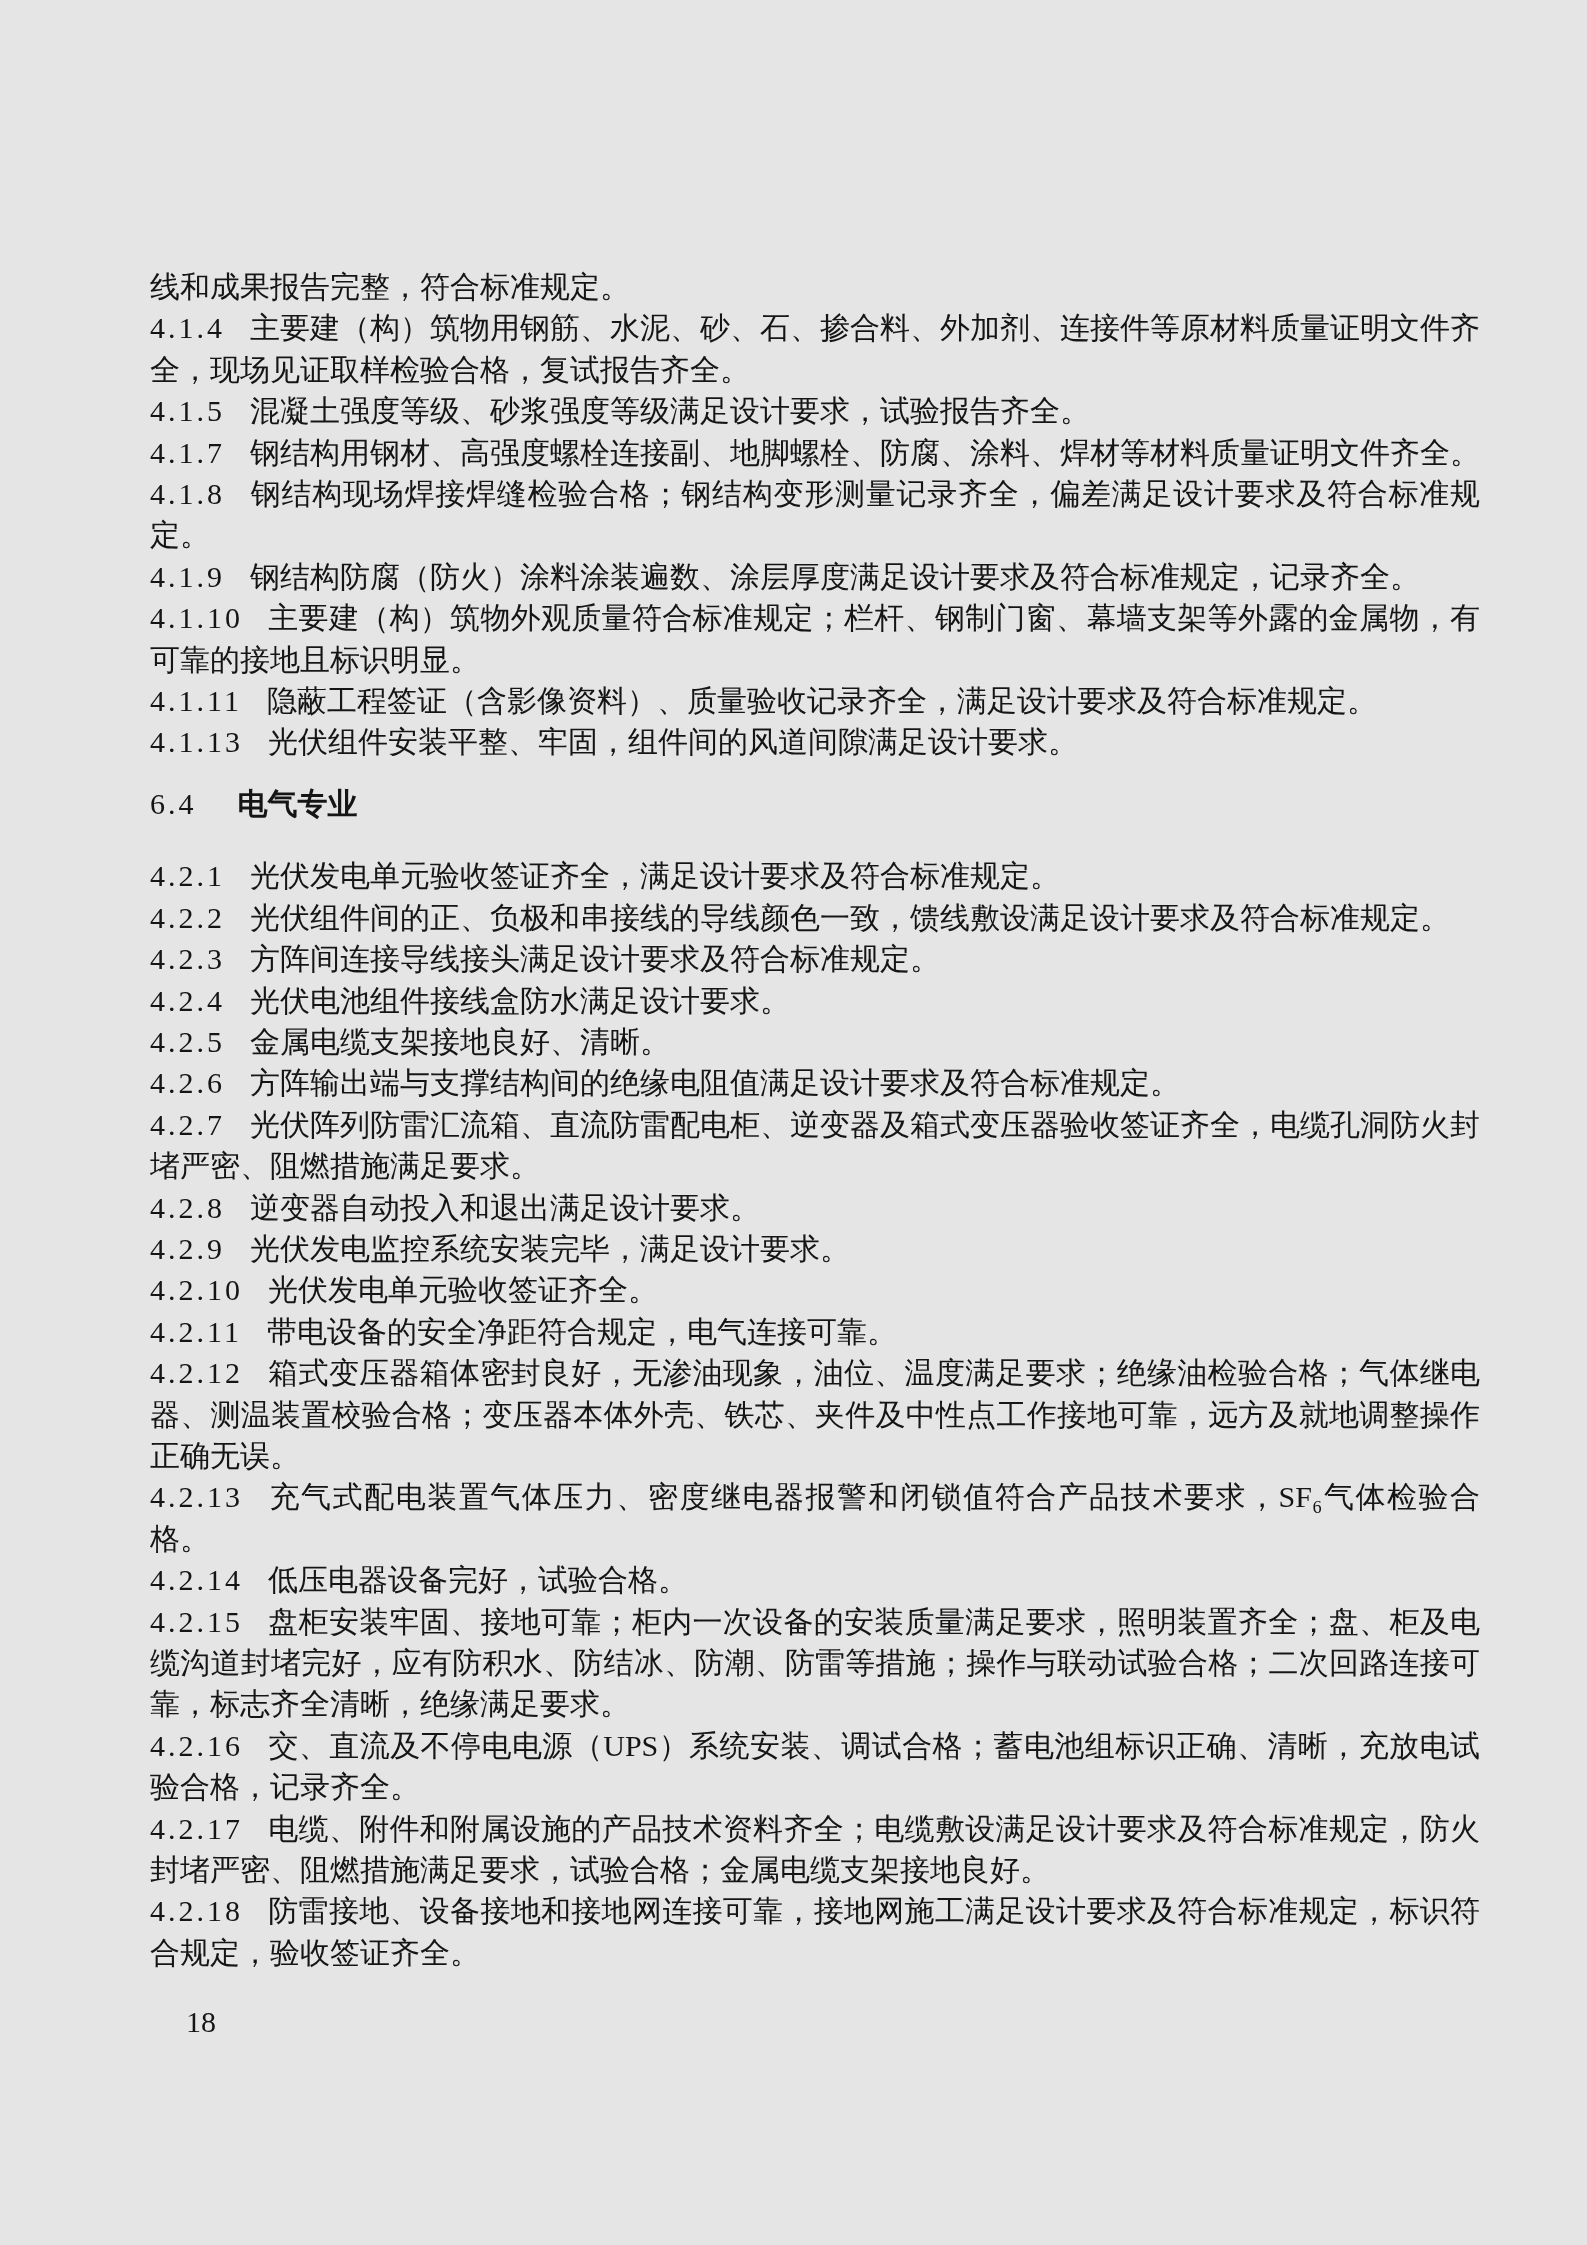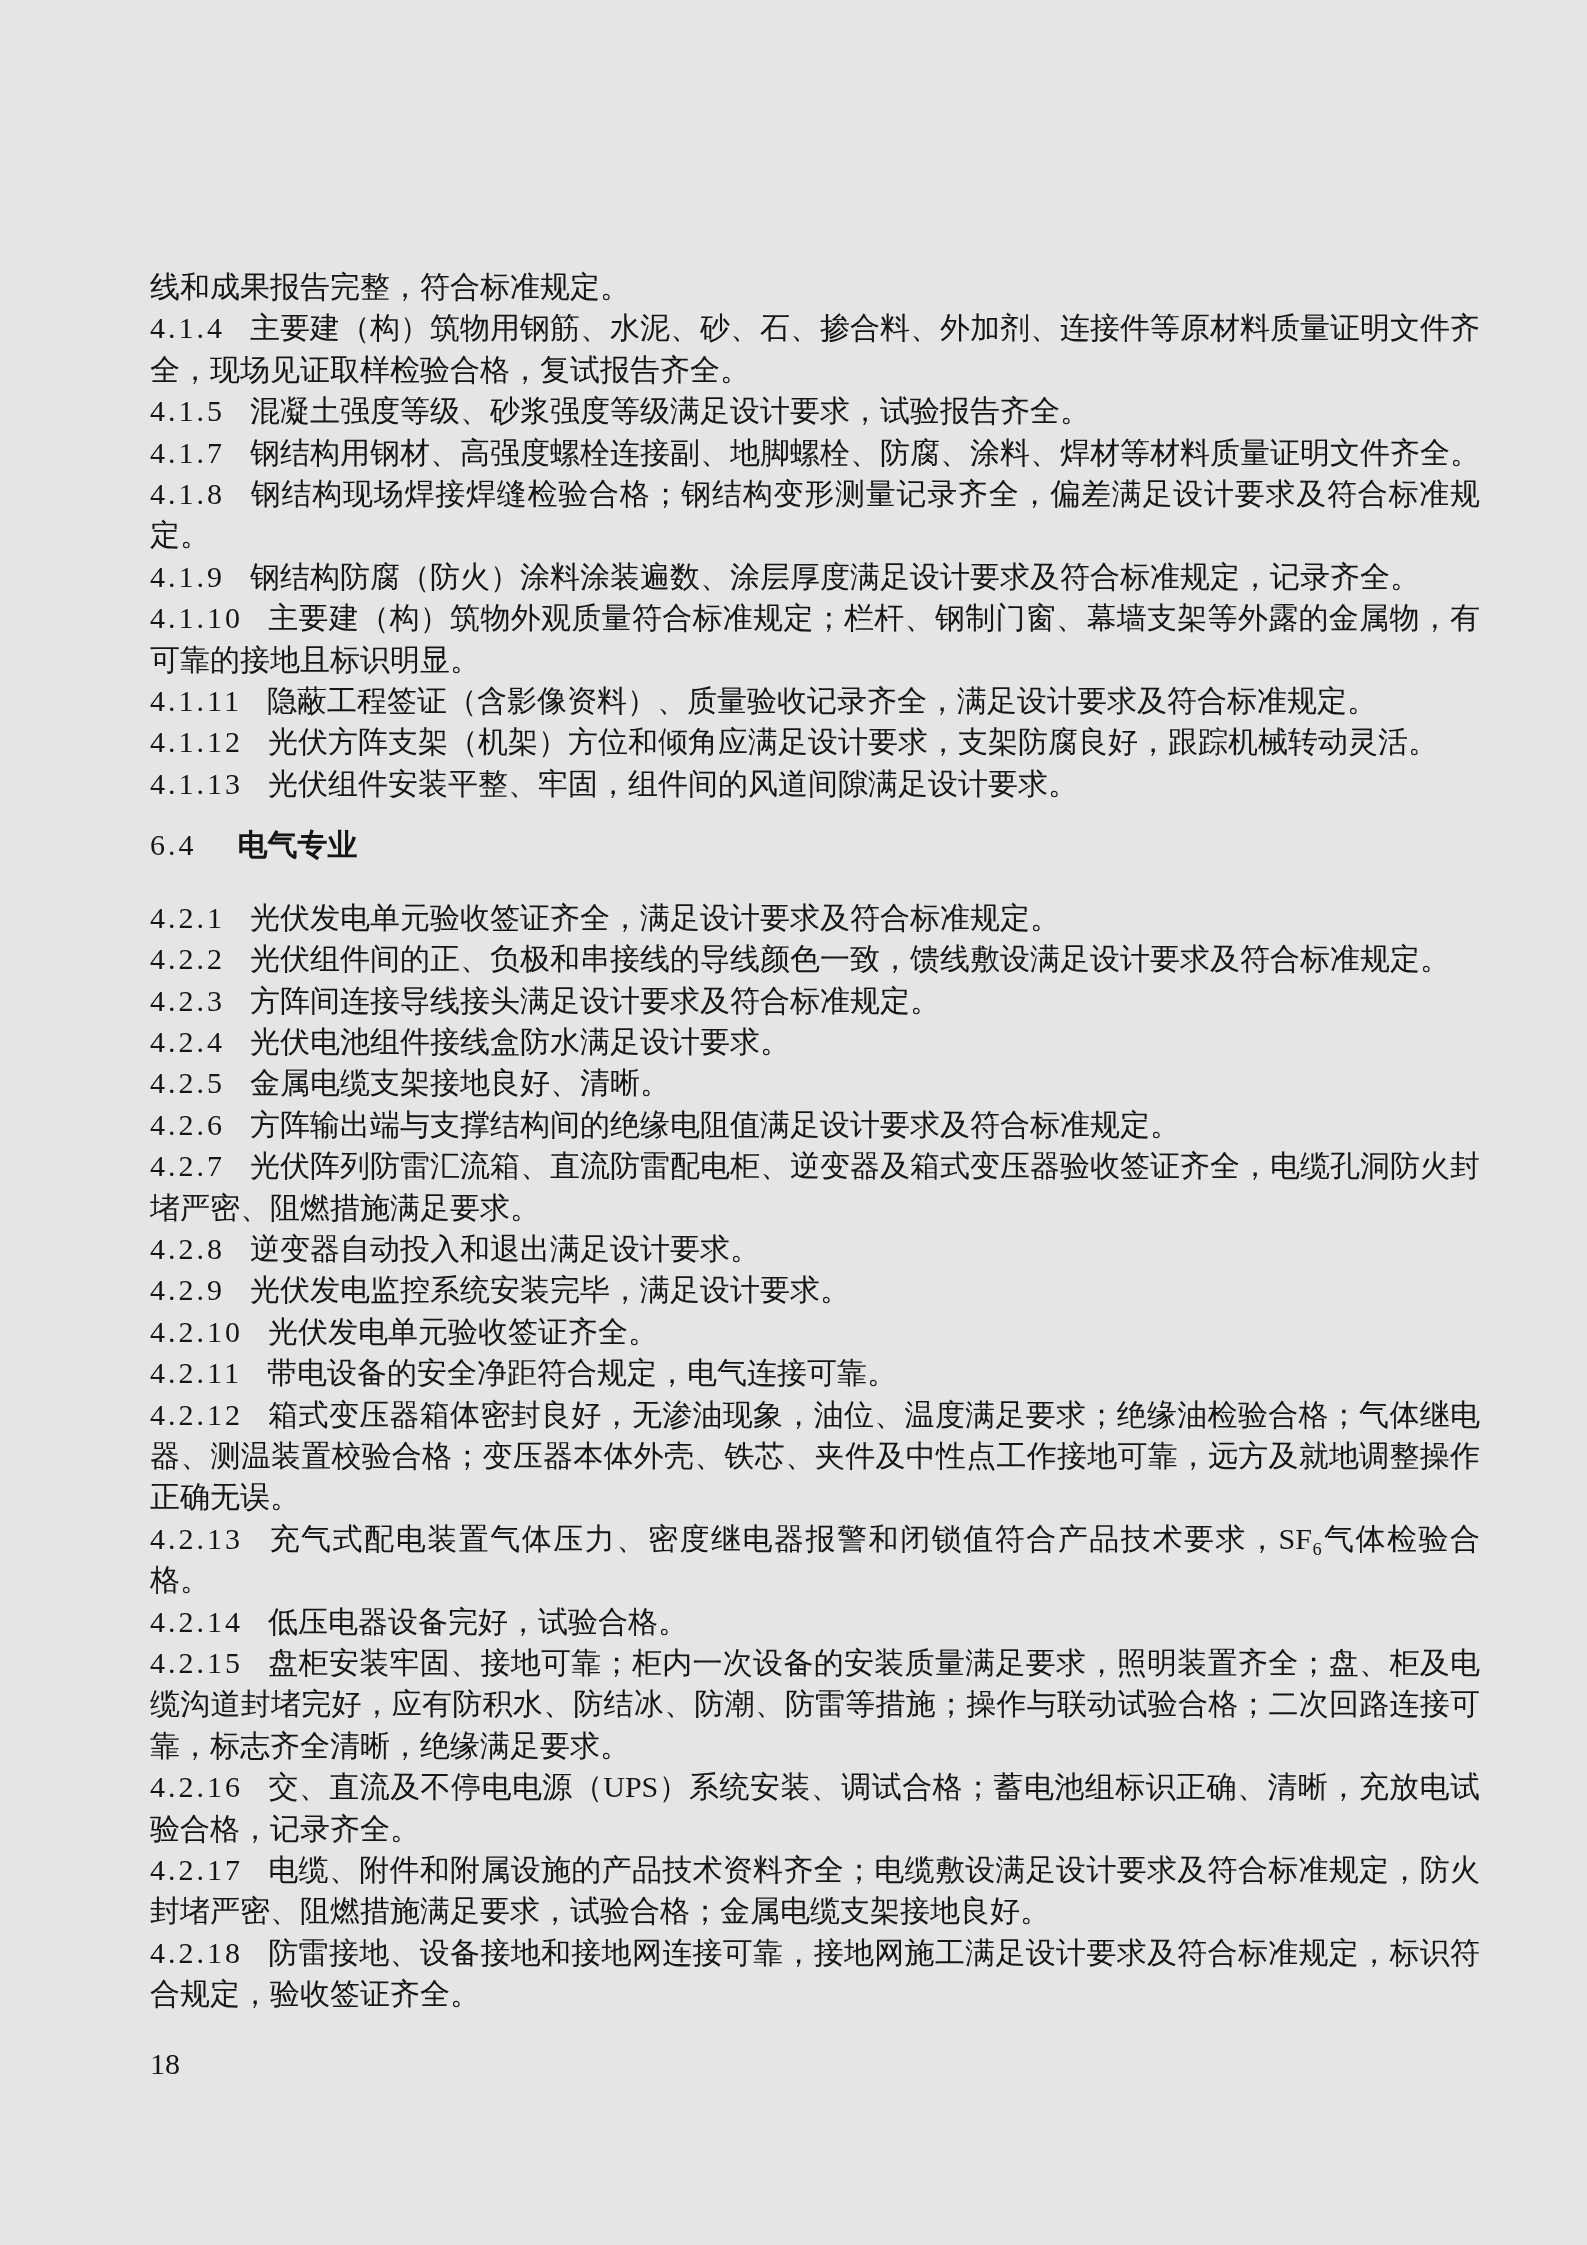--- a/index.html
+++ b/index.html
@@ -47,36 +47,36 @@
   .doc h2.heading .h-title {
     font-family: Liberation Mono, monospace;
     font-weight: 700;
     margin-left: 41px;
   }
   .page-num {
     margin-top: 28px;
     font-size: 30px;
     line-height: 41.4px;
     text-align: left;
+    margin-left: 36px;
   }
 </style>
 </head>
 <body>
 
 <main class="page">
   <div class="doc" id="doc-body">
       <p class="continuation">线和成果报告完整，符合标准规定。</p>
       <p class="clause"><span class="num">4.1.4</span><span class="txt">主要建（构）筑物用钢筋、水泥、砂、石、掺合料、外加剂、连接件等原材料质量证明文件齐全，现场见证取样检验合格，复试报告齐全。</span></p>
       <p class="clause"><span class="num">4.1.5</span><span class="txt">混凝土强度等级、砂浆强度等级满足设计要求，试验报告齐全。</span></p>
       <p class="clause"><span class="num">4.1.7</span><span class="txt">钢结构用钢材、高强度螺栓连接副、地脚螺栓、防腐、涂料、焊材等材料质量证明文件齐全。</span></p>
       <p class="clause"><span class="num">4.1.8</span><span class="txt">钢结构现场焊接焊缝检验合格；钢结构变形测量记录齐全，偏差满足设计要求及符合标准规定。</span></p>
       <p class="clause"><span class="num">4.1.9</span><span class="txt">钢结构防腐（防火）涂料涂装遍数、涂层厚度满足设计要求及符合标准规定，记录齐全。</span></p>
       <p class="clause"><span class="num">4.1.10</span><span class="txt">主要建（构）筑物外观质量符合标准规定；栏杆、钢制门窗、幕墙支架等外露的金属物，有可靠的接地且标识明显。</span></p>
       <p class="clause"><span class="num">4.1.11</span><span class="txt">隐蔽工程签证（含影像资料）、质量验收记录齐全，满足设计要求及符合标准规定。</span></p>
-      <p class="clause"><span class="num">4.1.12</span><span class="txt">光伏方阵支架（机架）方位和倾角应满足设计要求，支架防腐良好，跟踪机械转动灵活。</span></p>
       <p class="clause"><span class="num">4.1.13</span><span class="txt">光伏组件安装平整、牢固，组件间的风道间隙满足设计要求。</span></p>
       <h2 class="heading"><span class="h-num">6.4</span><span class="h-title">电气专业</span></h2>
       <p class="clause"><span class="num">4.2.1</span><span class="txt">光伏发电单元验收签证齐全，满足设计要求及符合标准规定。</span></p>
       <p class="clause"><span class="num">4.2.2</span><span class="txt">光伏组件间的正、负极和串接线的导线颜色一致，馈线敷设满足设计要求及符合标准规定。</span></p>
       <p class="clause"><span class="num">4.2.3</span><span class="txt">方阵间连接导线接头满足设计要求及符合标准规定。</span></p>
       <p class="clause"><span class="num">4.2.4</span><span class="txt">光伏电池组件接线盒防水满足设计要求。</span></p>
       <p class="clause"><span class="num">4.2.5</span><span class="txt">金属电缆支架接地良好、清晰。</span></p>
       <p class="clause"><span class="num">4.2.6</span><span class="txt">方阵输出端与支撑结构间的绝缘电阻值满足设计要求及符合标准规定。</span></p>
       <p class="clause"><span class="num">4.2.7</span><span class="txt">光伏阵列防雷汇流箱、直流防雷配电柜、逆变器及箱式变压器验收签证齐全，电缆孔洞防火封堵严密、阻燃措施满足要求。</span></p>
       <p class="clause"><span class="num">4.2.8</span><span class="txt">逆变器自动投入和退出满足设计要求。</span></p>

